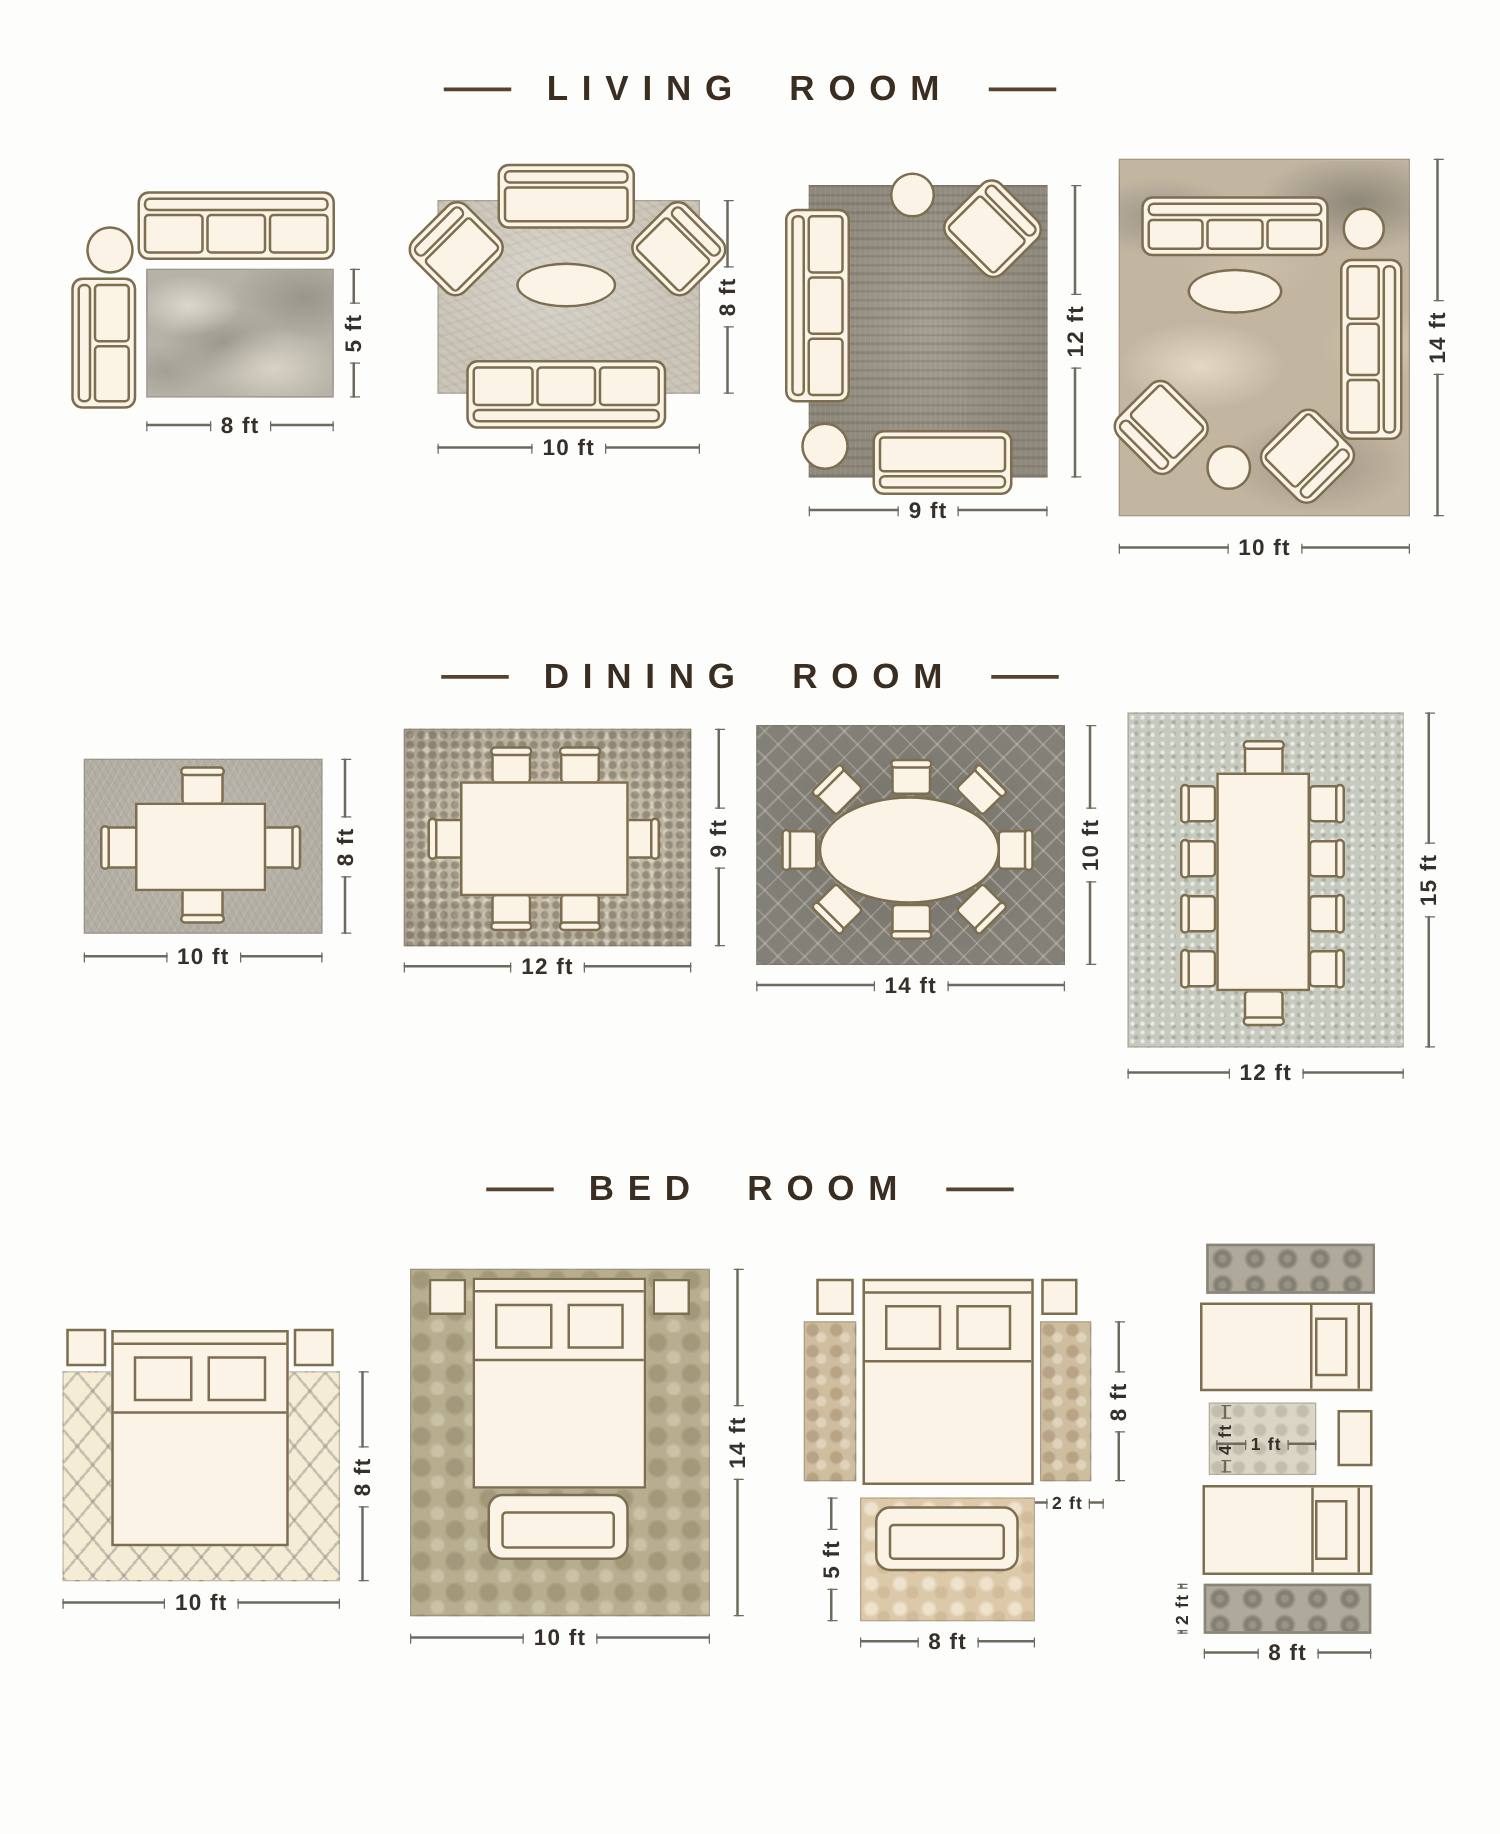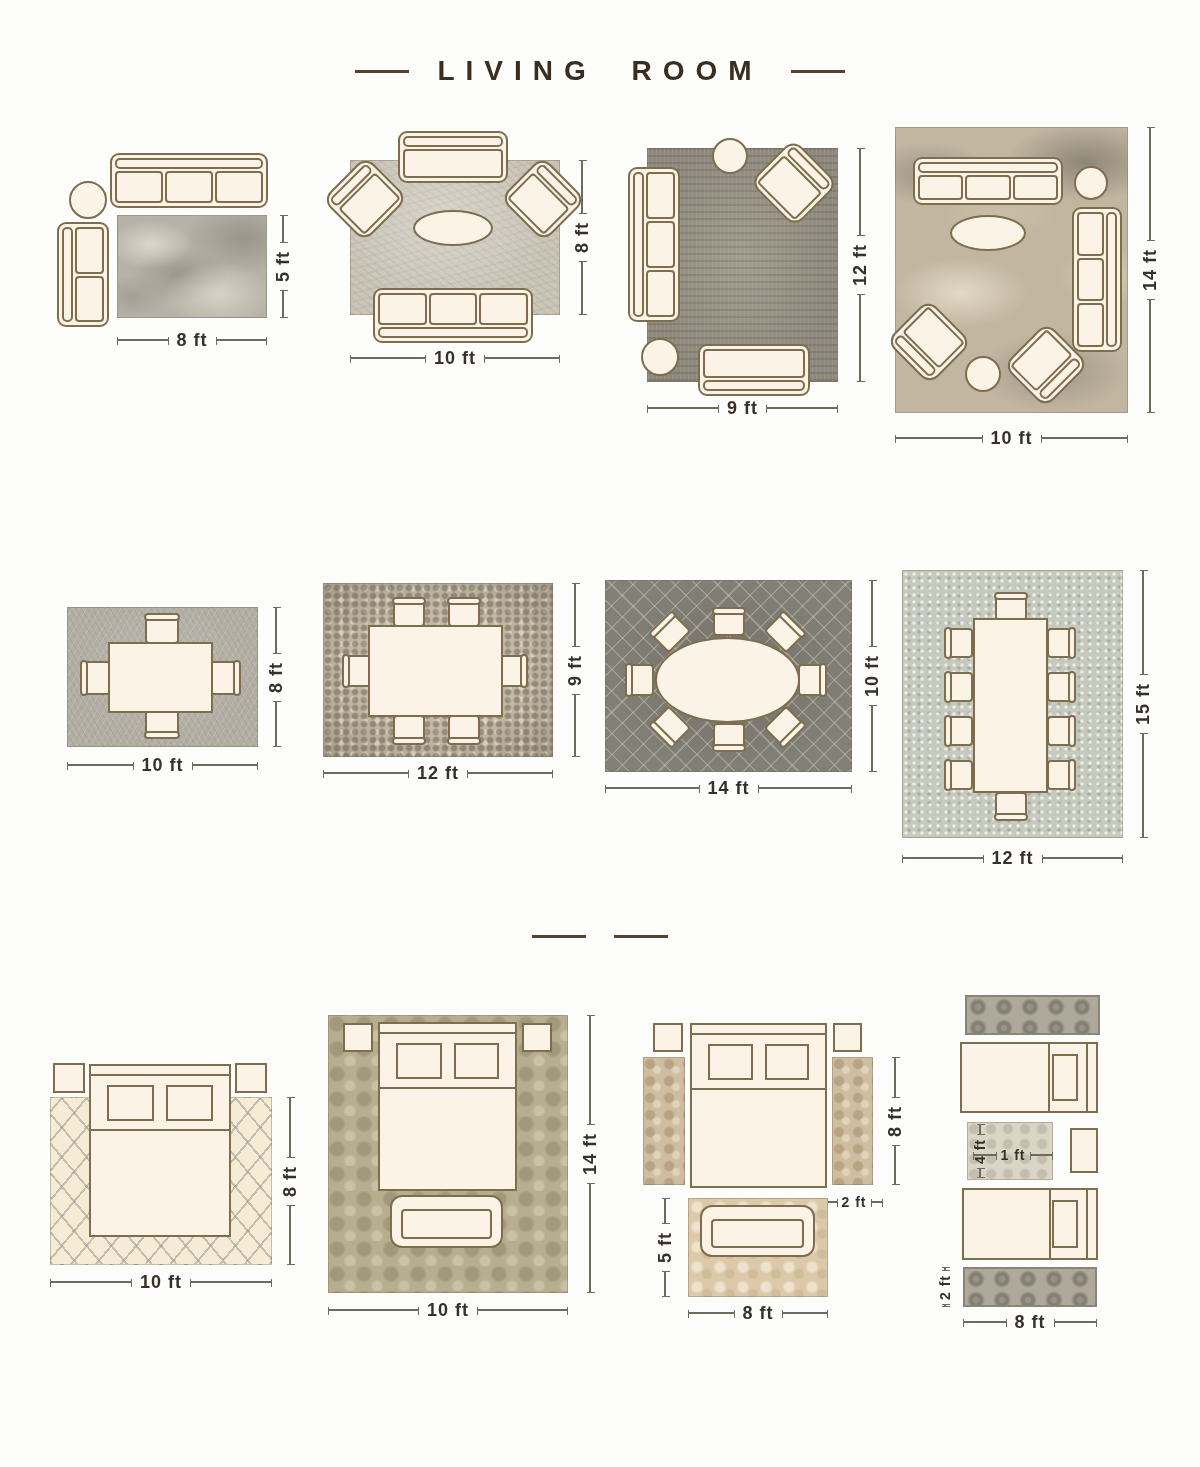--- a/index.html
+++ b/index.html
@@ -295,20 +295,25 @@
         <b>10 ft</b>
         <i class="ln"></i>
     </div>
     <div class="dimv" style="left:250px;top:12px;height:286px;">
       <i class="lnv"></i>
         <b>14 ft</b>
         <i class="lnv"></i>
     </div>
   </div>
 
+  <div class="stitle" style="top:525px;">
+    <span class="tl"></span>
+    <h2>DINING ROOM</h2>
+    <span class="tl"></span>
+  </div>
 
   <div class="grp" style="left:50px;top:595px;width:250px;height:195px;">
     <div class="rug rugE" style="left:17px;top:12px;width:191px;height:140px;"></div>
     <div class="dchair n" style="left:95px;top:21px;width:34px;height:28px;">
         <i class="dback"></i>
       </div>
     <div class="dchair w" style="left:33px;top:66px;width:28px;height:34px;">
         <i class="dback"></i>
       </div>
     <div class="dchair e" style="left:160px;top:66px;width:28px;height:34px;">
@@ -442,20 +447,21 @@
     </div>
     <div class="dimv" style="left:238px;top:15px;height:268px;">
       <i class="lnv"></i>
         <b>15 ft</b>
         <i class="lnv"></i>
     </div>
   </div>
 
   <div class="stitle" style="top:935px;">
     <span class="tl"></span>
+    <h2>BED ROOM</h2>
     <span class="tl"></span>
   </div>
 
   <div class="grp" style="left:40px;top:1040px;width:265px;height:255px;">
     <div class="rug rugI" style="left:10px;top:57px;width:222px;height:168px;"></div>
     <div class="nstand" style="left:13px;top:23px;width:32px;height:30px;"></div>
     <div class="nstand" style="left:195px;top:23px;width:32px;height:30px;"></div>
     <div class="bed" style="left:49px;top:24px;width:142px;height:173px;">
       <i class="hbar"></i>
       <div class="prow">

